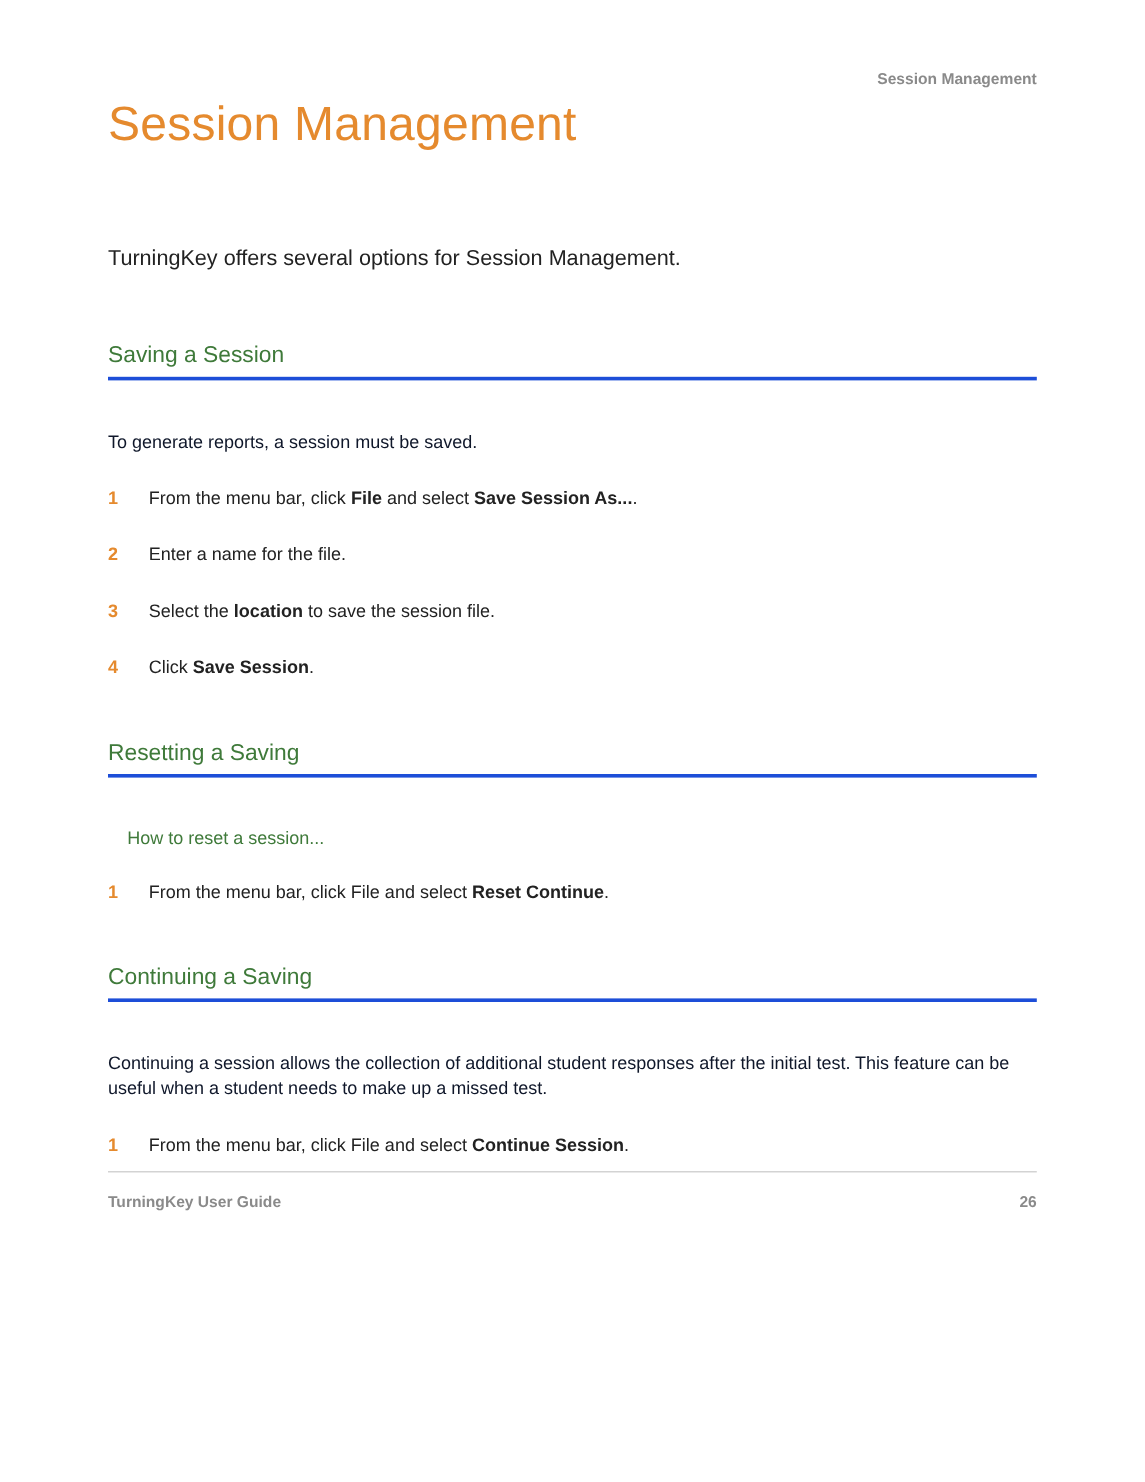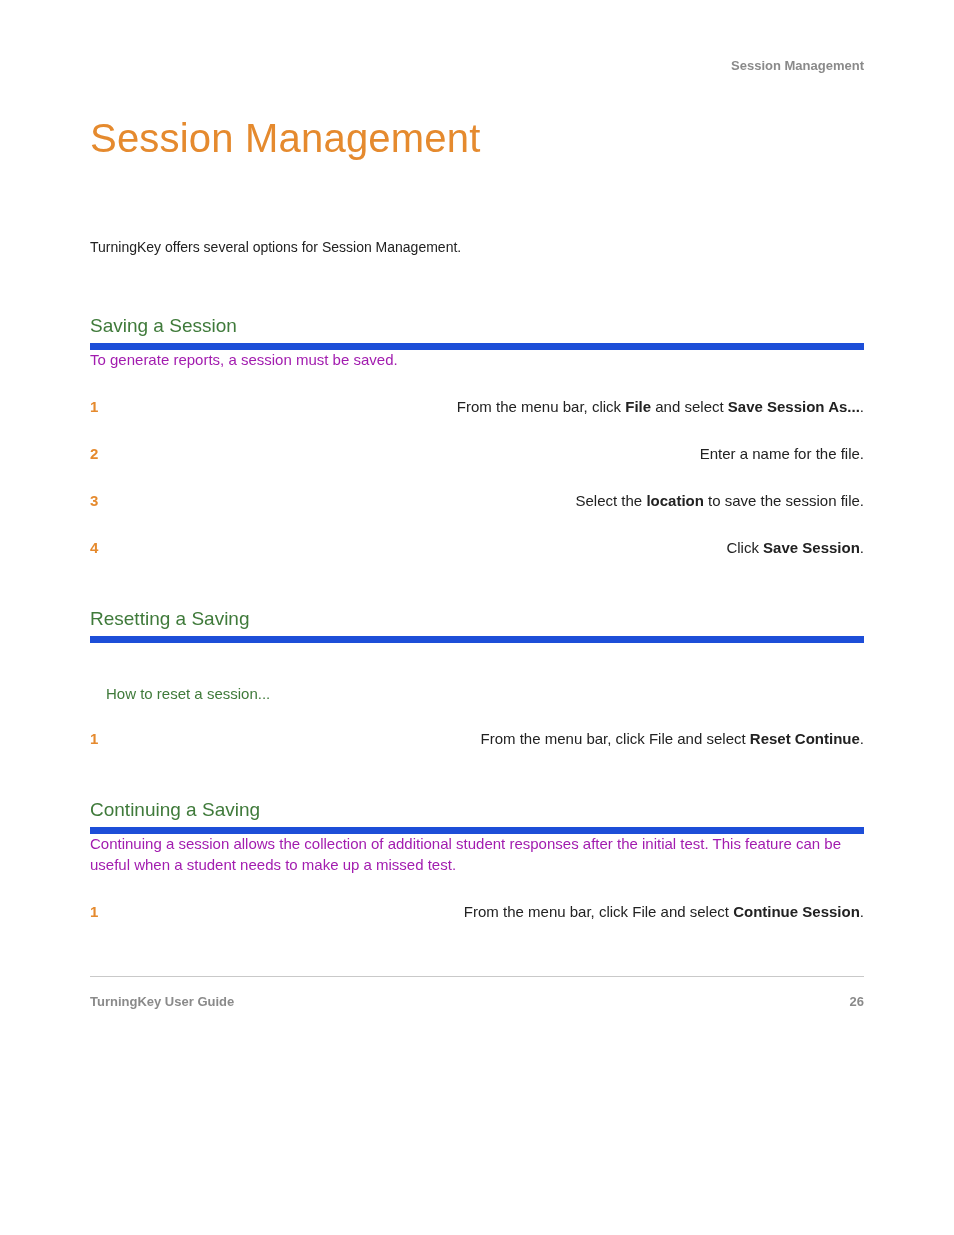--- a/index.html
+++ b/index.html
@@ -1,56 +1,57 @@
 <!DOCTYPE html>
 <html><head>
 <meta charset="utf-8">
 <style>
   * { box-sizing: border-box; margin: 0; padding: 0; }
   html, body { width: 954px; height: 1235px; background: #ffffff; font-family: "Segoe UI", "Helvetica Neue", Arial, sans-serif; color: #222; }
   .page {
     position: relative;
     width: 954px;
     height: 1075px;
-    padding: 68px 90px 0 90px;
+    padding: 34px 90px 0 90px;
   }
   .running-head {
     position: absolute;
     top: 58px;
     right: 90px;
     font-size: 13px;
     font-weight: 600;
     color: #8a8a8a;
   }
   h1.title {
     font-size: 40px;
     font-weight: 400;
     color: #e58a2e;
     margin-top: 48px;
     letter-spacing: 0.2px;
   }
   .intro {
-    font-size: 14px;
+    font-size: 18px;
     margin-top: 78px;
     color: #222;
   }
   .section {
     margin-top: 60px;
   }
   .section.tight { margin-top: 52px; }
   h2.subhead {
     font-size: 19px;
     font-weight: 400;
     color: #3f7a3a;
     padding-bottom: 6px;
-    border-bottom: 7px solid #1d4ed8;
+    border-bottom: 3px solid #1d4ed8;
   }
   .body-text {
     font-size: 15px;
-    color: #a21caf;
+    margin-top: 42px;
+    color: #0f172a;
     line-height: 1.35;
   }
   .howto {
     font-size: 15px;
     color: #3f7a3a;
     margin-top: 42px;
     margin-left: 16px;
   }
   ol.steps {
     list-style: none;
@@ -64,21 +65,21 @@
     margin-bottom: 30px;
   }
   ol.steps.tight li { margin-bottom: 0; }
   ol.steps li:last-child { margin-bottom: 0; }
   .num {
     width: 34px;
     flex: 0 0 34px;
     font-weight: 700;
     color: #e58a2e;
   }
-  .step-text { flex: 1; text-align: right; }
+  .step-text { flex: 1; }
   .step-text b { font-weight: 700; }
   .footer-rule {
     position: absolute;
     left: 90px;
     right: 90px;
     bottom: 98px;
     height: 1px;
     background: #c9c9c9;
   }
   .footer {

